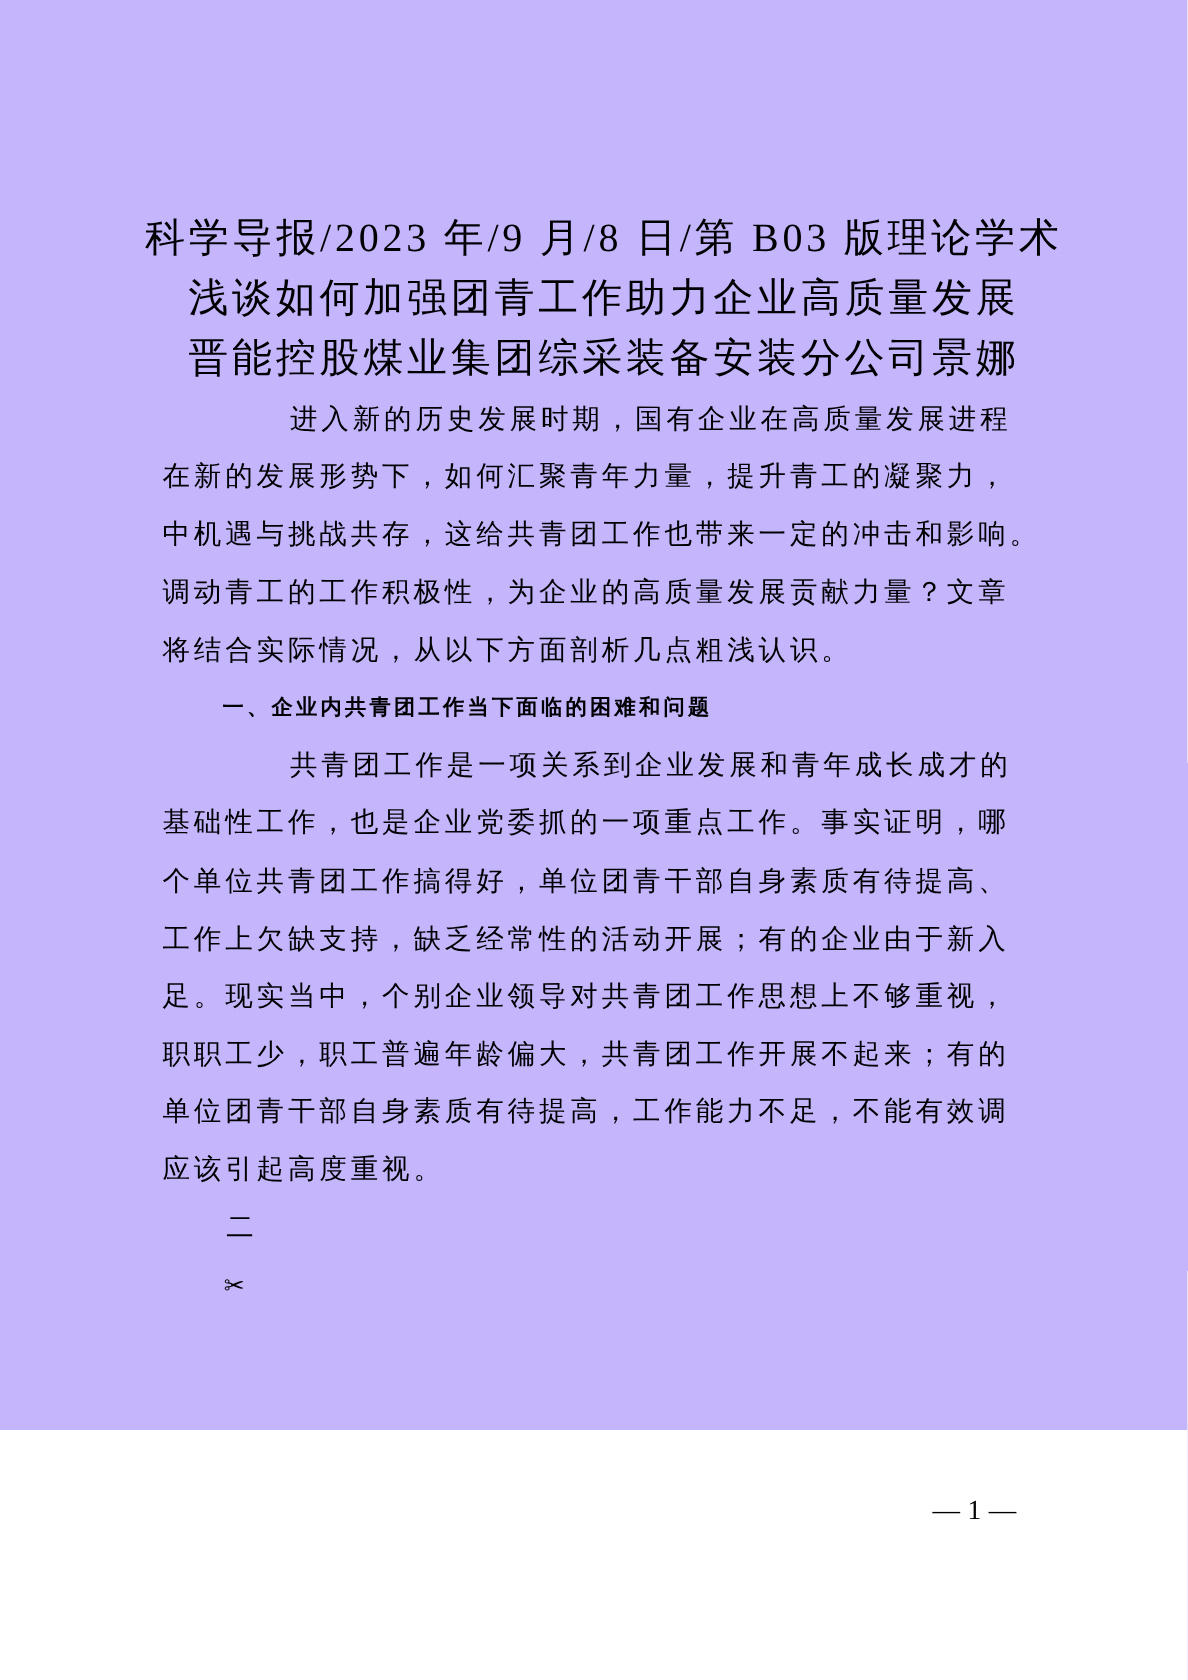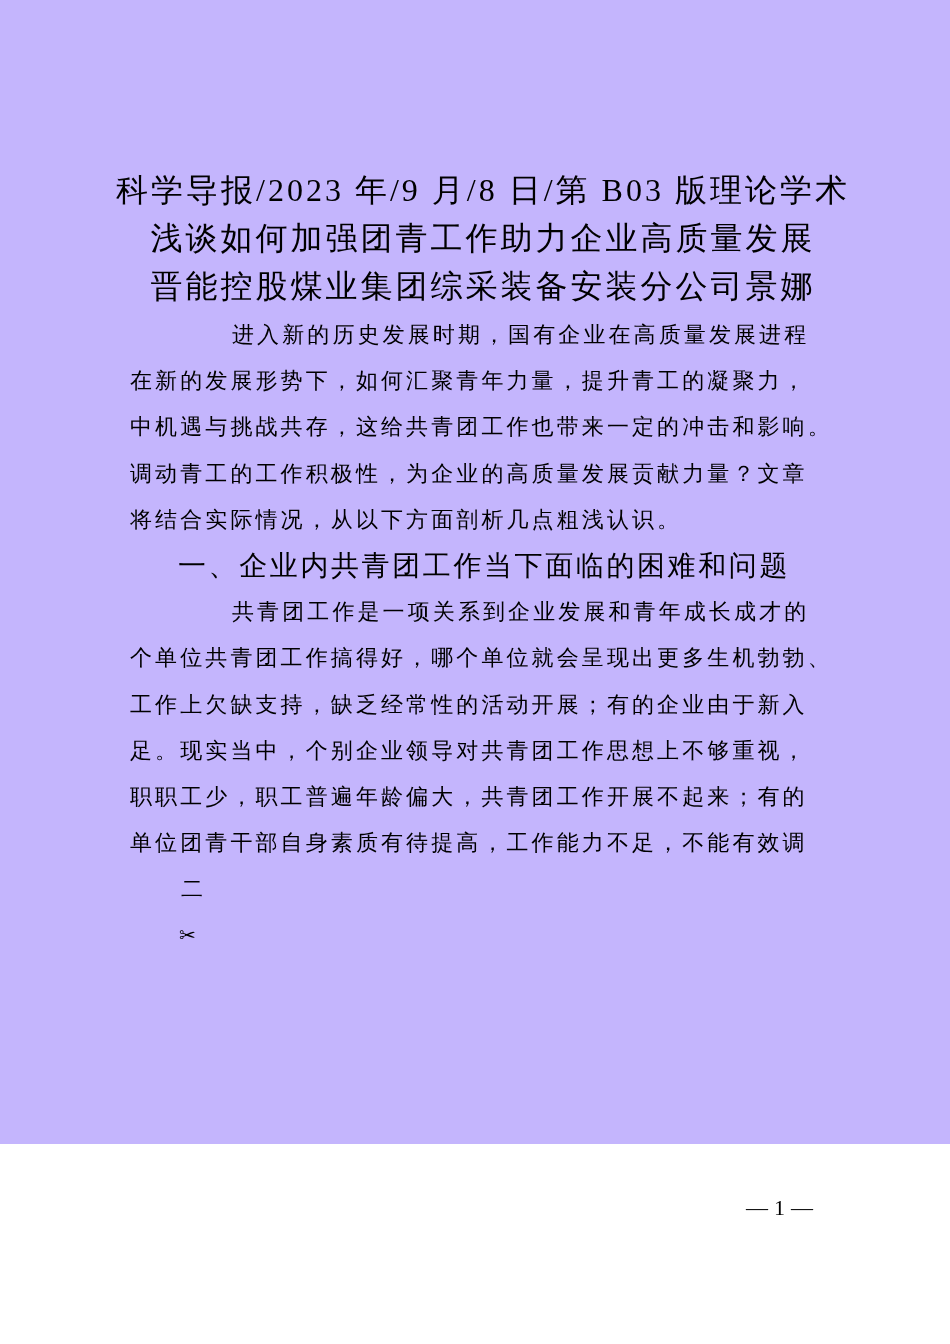--- a/index.html
+++ b/index.html
@@ -50,22 +50,22 @@
     white-space: nowrap;
     height: 46.2px;
   }
   .line.first { padding-left: 102px; }
   .heading {
     display: block;
     white-space: nowrap;
     height: 46.2px;
     padding-left: 48px;
     font-family: "Liberation Sans", "DejaVu Sans", sans-serif;
-    font-weight: normal;
-    font-size: 28px;
+    font-weight: bold;
+    font-size: 17px;
     letter-spacing: 2.6px;
   }
   .heading.plain {
     font-family: "Liberation Serif", "DejaVu Serif", serif;
     font-weight: normal;
     font-size: 22px;
     padding-left: 51px;
   }
   .mark {
     display: block;
@@ -104,25 +104,27 @@
       <span class="line">在新的发展形势下，如何汇聚青年力量，提升青工的凝聚力，</span>
       <span class="line">中机遇与挑战共存，这给共青团工作也带来一定的冲击和影响。</span>
       <span class="line">调动青工的工作积极性，为企业的高质量发展贡献力量？文章</span>
       <span class="line">将结合实际情况，从以下方面剖析几点粗浅认识。</span>
     </div>
 
     <div class="heading">一、企业内共青团工作当下面临的困难和问题</div>
 
     <div>
       <span class="line first">共青团工作是一项关系到企业发展和青年成长成才的</span>
-      <span class="line">个单位共青团工作搞得好，哪个单位就会呈现出更多生机勃勃、</span>
+      <span class="line">基础性工作，也是企业党委抓的一项重点工作。事实证明，哪</span>
+      <span class="line">个单位共青团工作搞得好，单位团青干部自身素质有待提高、</span>
       <span class="line">工作上欠缺支持，缺乏经常性的活动开展；有的企业由于新入</span>
       <span class="line">足。现实当中，个别企业领导对共青团工作思想上不够重视，</span>
       <span class="line">职职工少，职工普遍年龄偏大，共青团工作开展不起来；有的</span>
       <span class="line">单位团青干部自身素质有待提高，工作能力不足，不能有效调</span>
+      <span class="line">应该引起高度重视。</span>
     </div>
 
     <div class="heading plain">二</div>
 
     <div class="mark">✂</div>
   </div>
 
   <div class="footer">
     <span>—</span><span class="num">1</span><span>—</span>
   </div>

